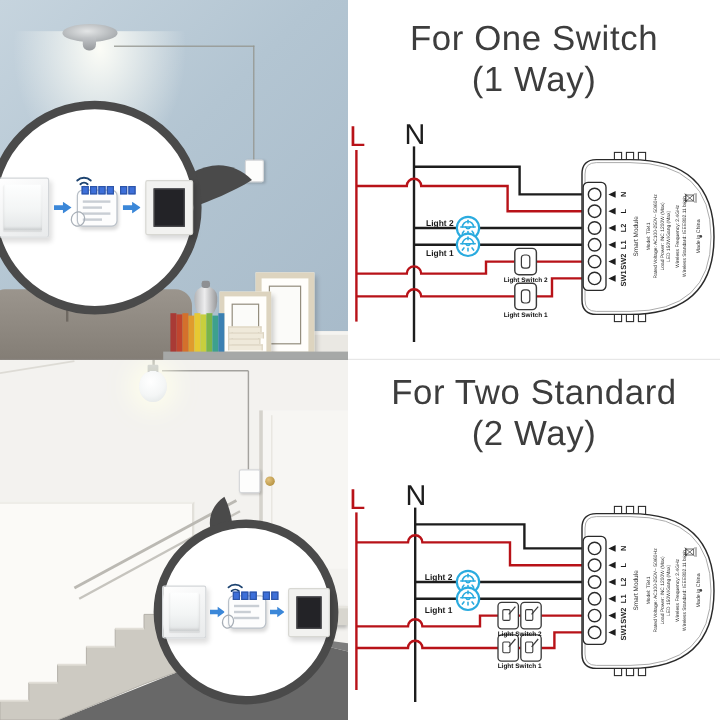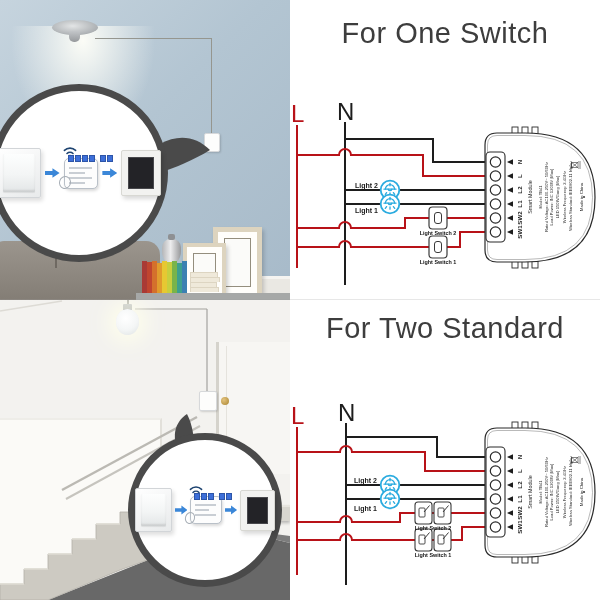--- a/index.html
+++ b/index.html
@@ -211,20 +211,21 @@
       <div class="wallbox" style="width:34px;height:39px;">
         <div class="wallbox-hole"></div>
       </div>
     </div>
   </div>
 
   <div class="abs divider"></div>
 
   <div class="abs title" style="top:16px;">
     <div>For One Switch</div>
+    <div>(1 Way)</div>
   </div>
 
   <svg class="abs" style="left:290px;top:95px;" width="310" height="200" viewBox="0 0 310 200">
 
     <text x="1" y="27" font-size="24" fill="#b81218">L</text>
     <text x="47" y="25" font-size="24" fill="#1d1d1d">N</text>
     <line x1="7" y1="30" x2="7" y2="173" stroke="#b81218" stroke-width="2"></line>
     <line x1="55" y1="27" x2="55" y2="190" stroke="#1d1d1d" stroke-width="2"></line>
 
     <path d="M55,44 H143 V67 H200" fill="none" stroke="#1d1d1d" stroke-width="2"></path>
@@ -322,20 +323,21 @@
         <line x1="281" y1="75" x2="289" y2="75"></line>
         <line x1="281.5" y1="65.5" x2="288.5" y2="74"></line>
         <line x1="288.5" y1="65.5" x2="281.5" y2="74"></line>
       </g>
       <circle cx="294" cy="102" r="1.1" fill="#444"></circle>
     </g>
   </svg>
 
   <div class="abs title" style="top:311px;">
     <div>For Two Standard</div>
+    <div>(2 Way)</div>
   </div>
 
   <svg class="abs" style="left:290px;top:395px;" width="310" height="205" viewBox="0 0 310 205">
     <text x="1" y="29" font-size="24" fill="#b81218">L</text>
     <text x="48" y="26" font-size="24" fill="#1d1d1d">N</text>
     <line x1="7" y1="32" x2="7" y2="180" stroke="#b81218" stroke-width="2"></line>
     <line x1="56" y1="28" x2="56" y2="190" stroke="#1d1d1d" stroke-width="2"></line>
     <path d="M56,42 H147 V62 H200" fill="none" stroke="#1d1d1d" stroke-width="2"></path>
     <path d="M7,57 H50 A6,6 0 0 1 62,57 H135 V76 H200" fill="none" stroke="#b81218" stroke-width="2"></path>
     <path d="M56,90 H200" fill="none" stroke="#1d1d1d" stroke-width="2"></path>

